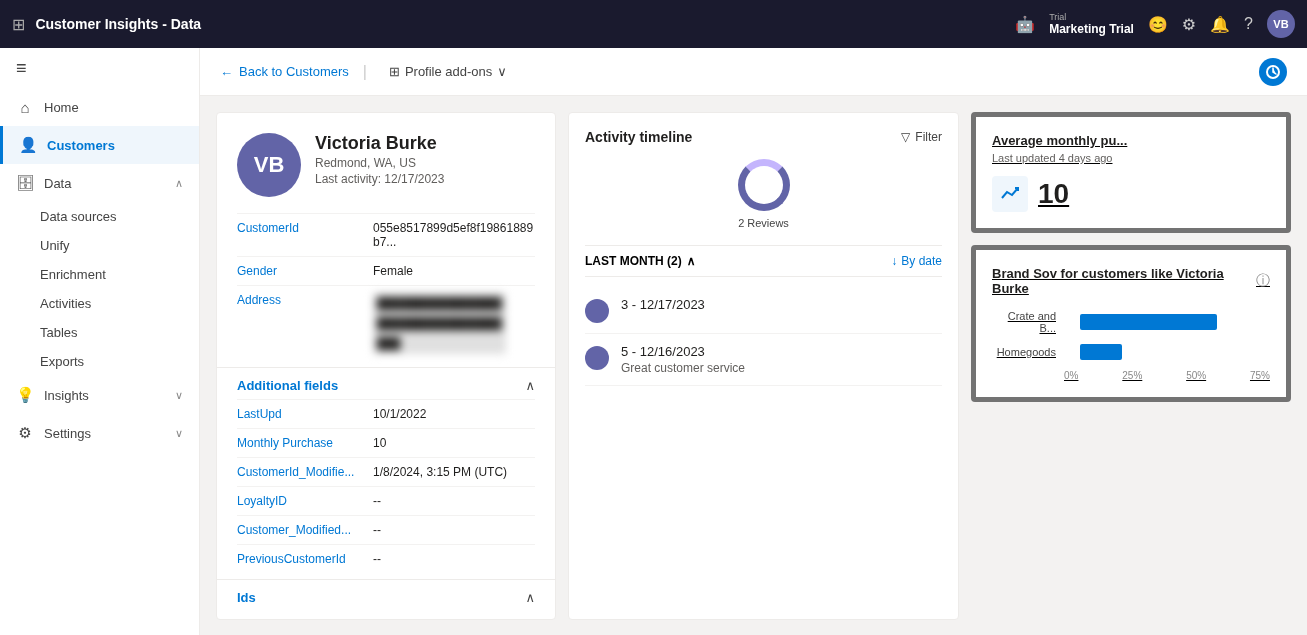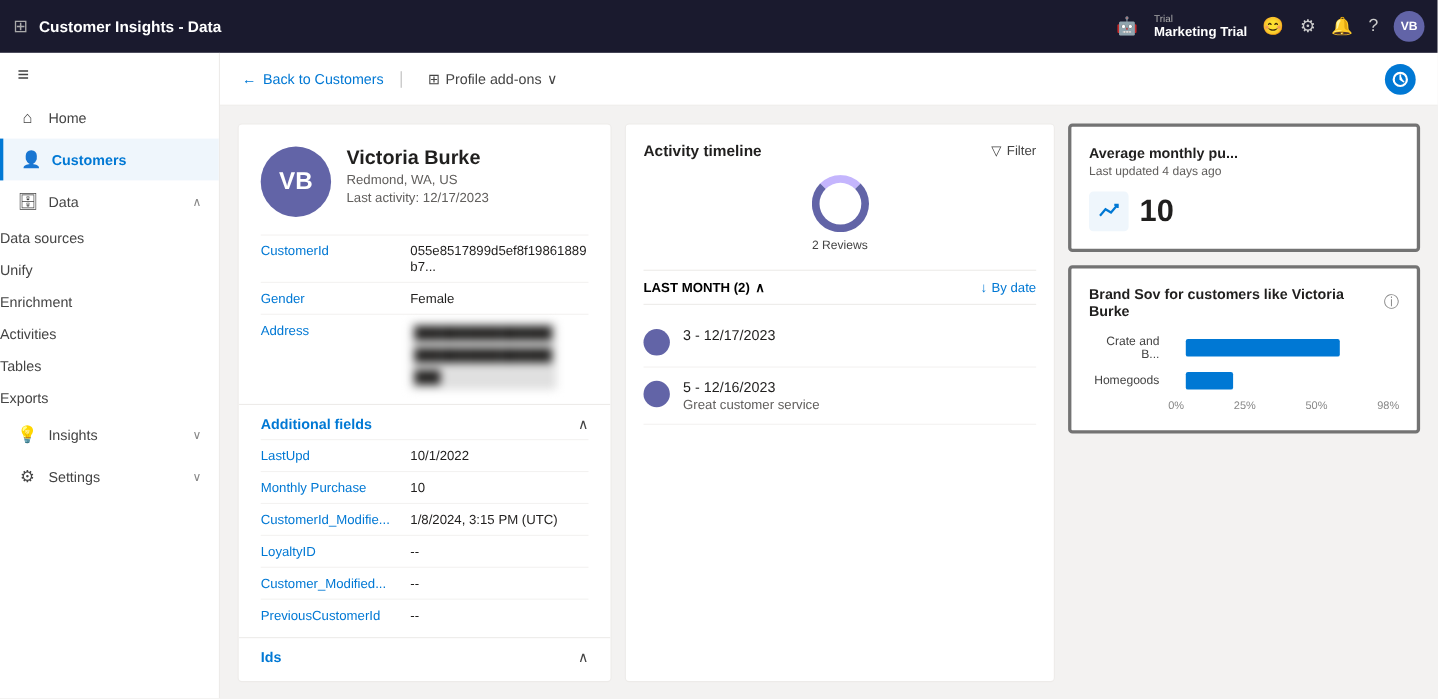--- a/index.html
+++ b/index.html
@@ -45,21 +45,21 @@
     .sidebar-hamburger { padding: 10px 16px; cursor: pointer; font-size: 18px; color: #444; }
     .sidebar-item {
       display: flex; align-items: center; gap: 10px;
       padding: 10px 16px; cursor: pointer; color: #444;
       font-size: 13px;
     }
     .sidebar-item.active { color: #0078d4; font-weight: 600; border-left: 3px solid #0078d4; background: #eff6fc; }
     .sidebar-item .si-icon { width: 18px; text-align: center; font-size: 15px; }
     .sidebar-item .si-label { flex: 1; }
     .sidebar-item .si-chevron { font-size: 11px; color: #888; }
-    .sidebar-sub { }
+    .sidebar-sub { padding-left: 40px; }
     .sidebar-sub .sidebar-item { font-size: 13px; padding: 7px 16px 7px 0; }
 
     
     .content-area { flex: 1; overflow-y: auto; display: flex; flex-direction: column; background: #f3f2f1; }
 
     
     .breadcrumb-bar {
       background: #fff;
       border-bottom: 1px solid #edebe9;
       padding: 0 20px;
@@ -126,21 +126,21 @@
     .timeline-filter { display: flex; align-items: center; justify-content: space-between; padding: 8px 0; border-top: 1px solid #edebe9; border-bottom: 1px solid #edebe9; margin-bottom: 10px; }
     .tl-month { display: flex; align-items: center; gap: 5px; font-size: 12px; color: #000000; cursor: pointer; font-weight: 600; }
     .tl-sort { display: flex; align-items: center; gap: 4px; font-size: 12px; color: #0078d4; cursor: pointer; }
     .activity-item { display: flex; align-items: flex-start; gap: 12px; padding: 10px 0; border-bottom: 1px solid #f3f2f1; }
     .activity-dot { width: 24px; height: 24px; border-radius: 50%; background: #6264a7; flex-shrink: 0; margin-top: 2px; }
     .activity-content .act-title { font-size: 13px; color: #201f1e; font-weight: 500; }
     .activity-content .act-sub { font-size: 12px; color: #605e5c; margin-top: 2px; }
 
     
     .right-col { width: 320px; flex-shrink: 0; display: flex; flex-direction: column; gap: 12px; }
-    .right-card { background: #fff; border-radius: 4px; border: 3px solid #737373; padding: 16px; }
+    .right-card { background: #fff; border-radius: 4px; border: 5px solid #737373; padding: 16px; text-decoration: underline; }
     .metric-title { font-size: 13px; font-weight: 600; color: #201f1e; margin-bottom: 4px; white-space: nowrap; overflow: hidden; text-overflow: ellipsis; }
     .metric-updated { font-size: 11px; color: #605e5c; margin-bottom: 12px; }
     .metric-value-row { display: flex; align-items: center; gap: 10px; }
     .metric-icon { width: 36px; height: 36px; background: #eff6fc; border-radius: 4px; display: flex; align-items: center; justify-content: center; font-size: 18px; color: #0078d4; }
     .metric-number { font-size: 28px; font-weight: 600; color: #201f1e; }
     .brand-title-row { display: flex; align-items: center; justify-content: space-between; margin-bottom: 14px; }
     .brand-title { font-size: 13px; font-weight: 600; color: #201f1e; }
     .brand-chart { margin-top: 4px; }
     .brand-row { display: flex; align-items: center; gap: 24px; margin-bottom: 10px; }
     .brand-name { font-size: 11px; color: #444; width: 64px; text-align: right; flex-shrink: 0; }
@@ -370,20 +370,20 @@
       <span class="brand-name">Homegoods</span>
       <div class="brand-bar-wrap">
         <div class="brand-bar" style="width:22%"></div>
       </div>
     </div>
             </div>
           <div class="chart-axis" id="chart-axis">
           <span>0%</span>
               <span>25%</span>
               <span>50%</span>
-              <span>98%</span>
+              <span>75%</span>
             </div>
         </div>
 
       </div>
     </div>
   </div>
 </div>
 
 </body></html>

